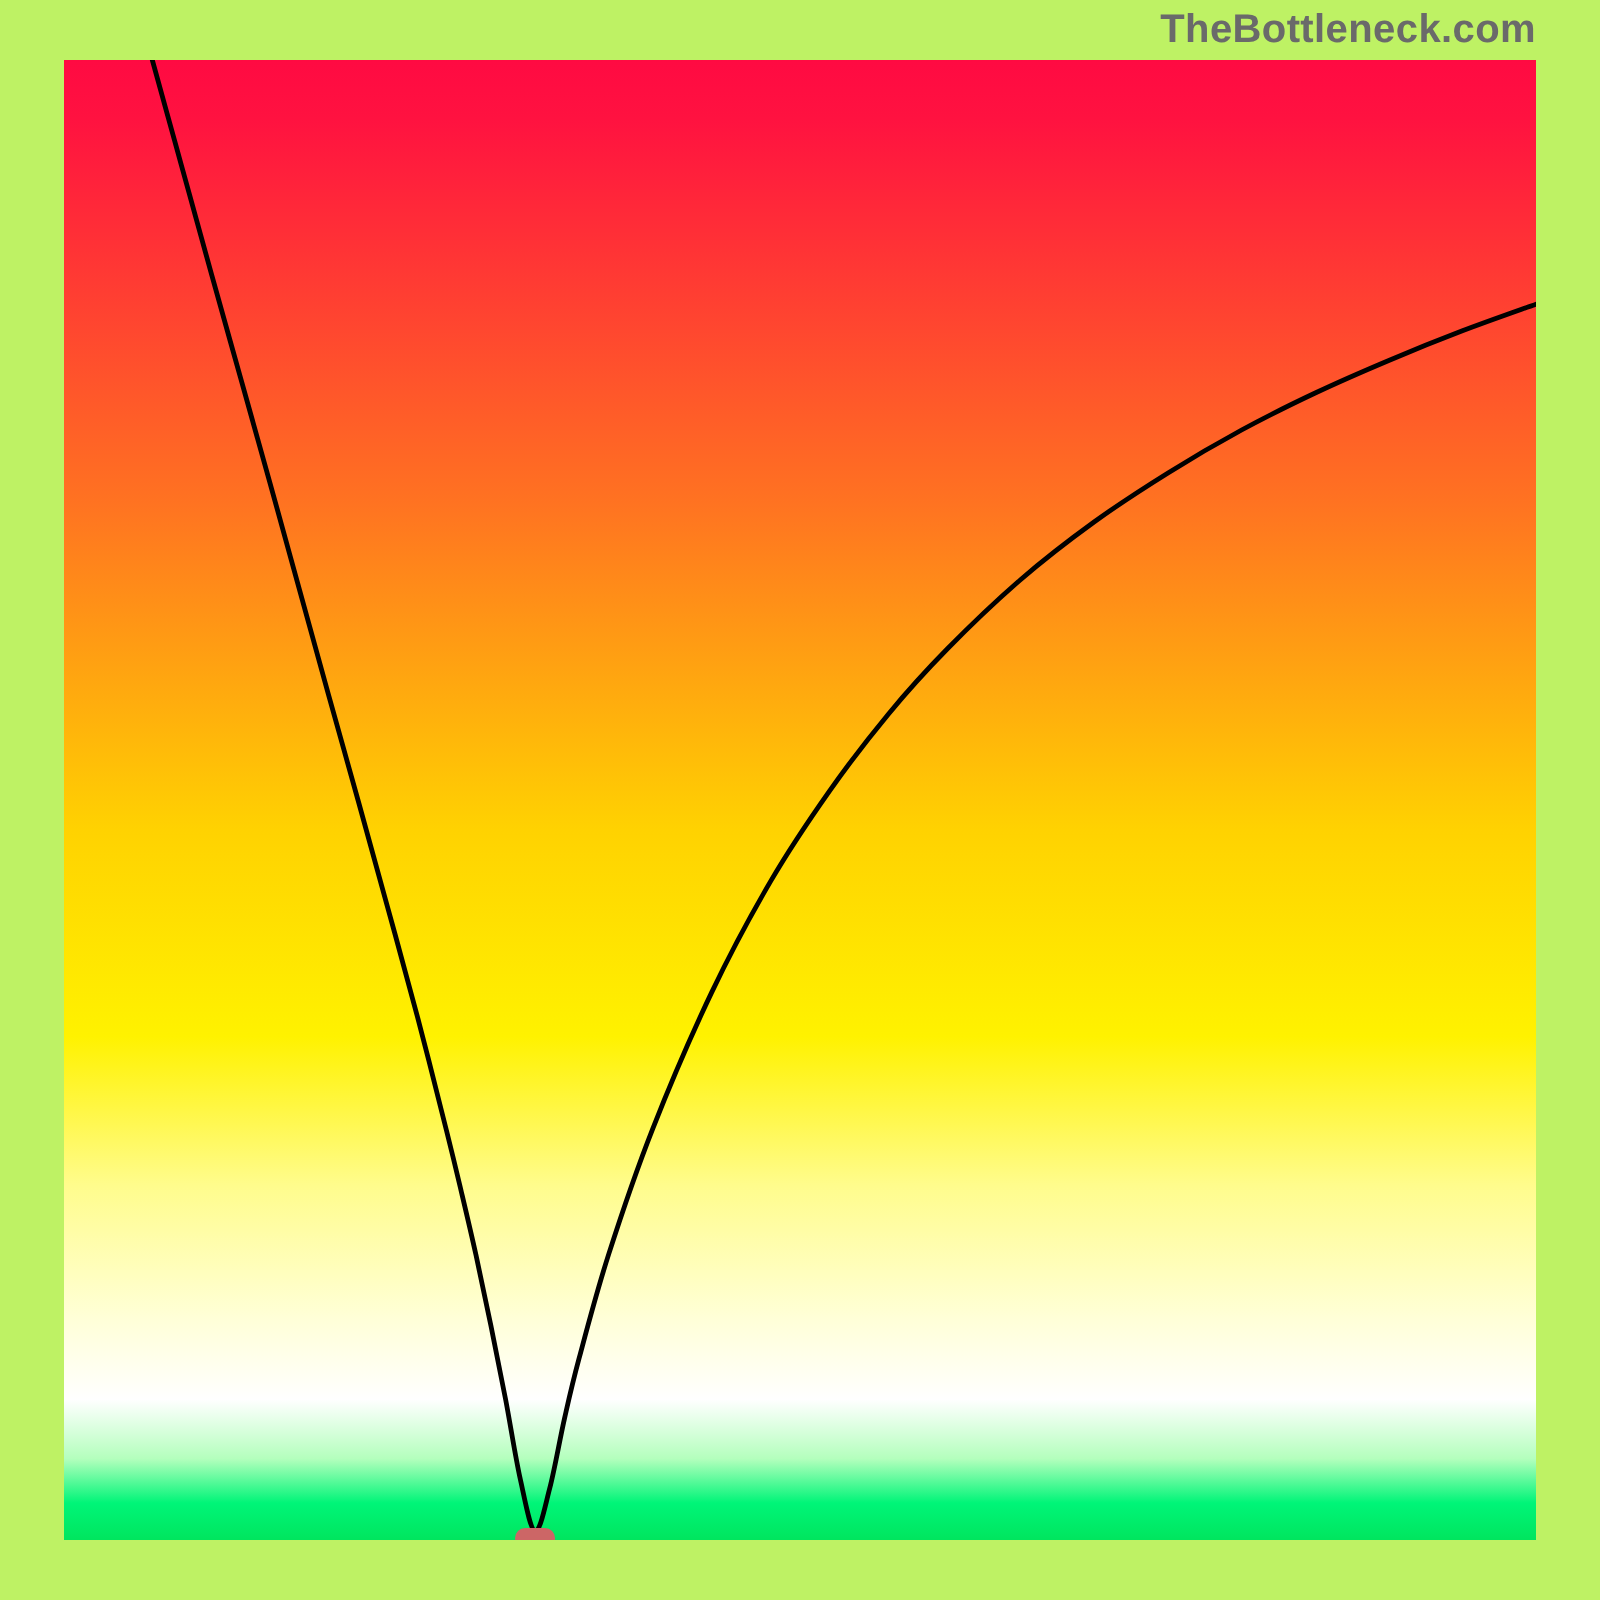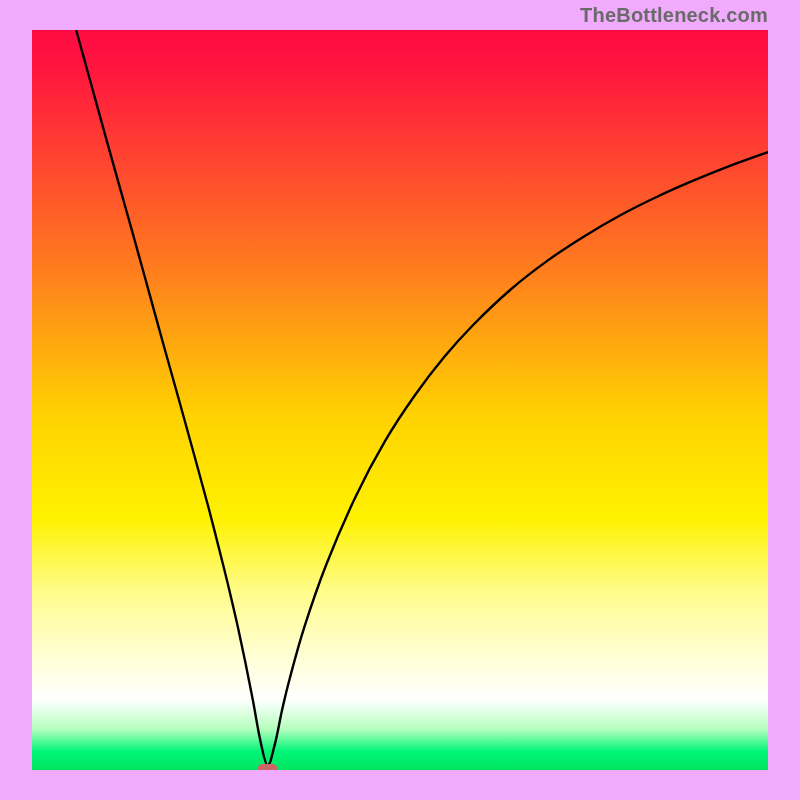--- a/index.html
+++ b/index.html
@@ -9,21 +9,21 @@
     height: 800px;
     background: #000;
     overflow: hidden;
   }
   .frame {
     position: absolute;
     left: 0;
     top: 0;
     width: 800px;
     height: 800px;
-    background: #f0abfc;
+    background: #bef264;
   }
   .plot-area {
     position: absolute;
     left: 32px;
     top: 30px;
     width: 736px;
     height: 740px;
     overflow: hidden;
   }
   .attribution {

